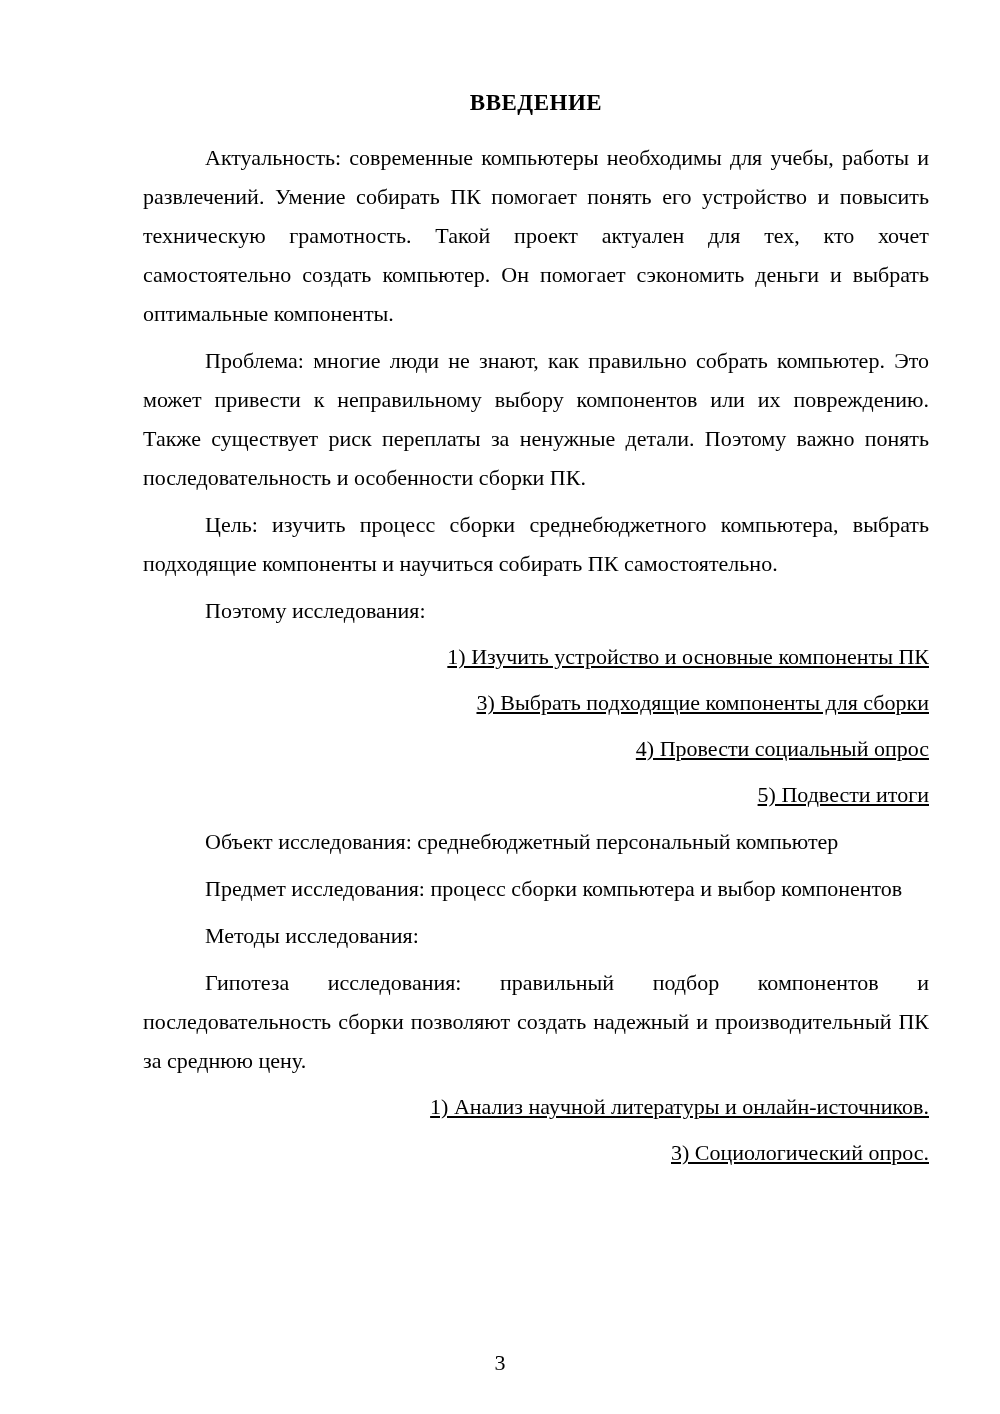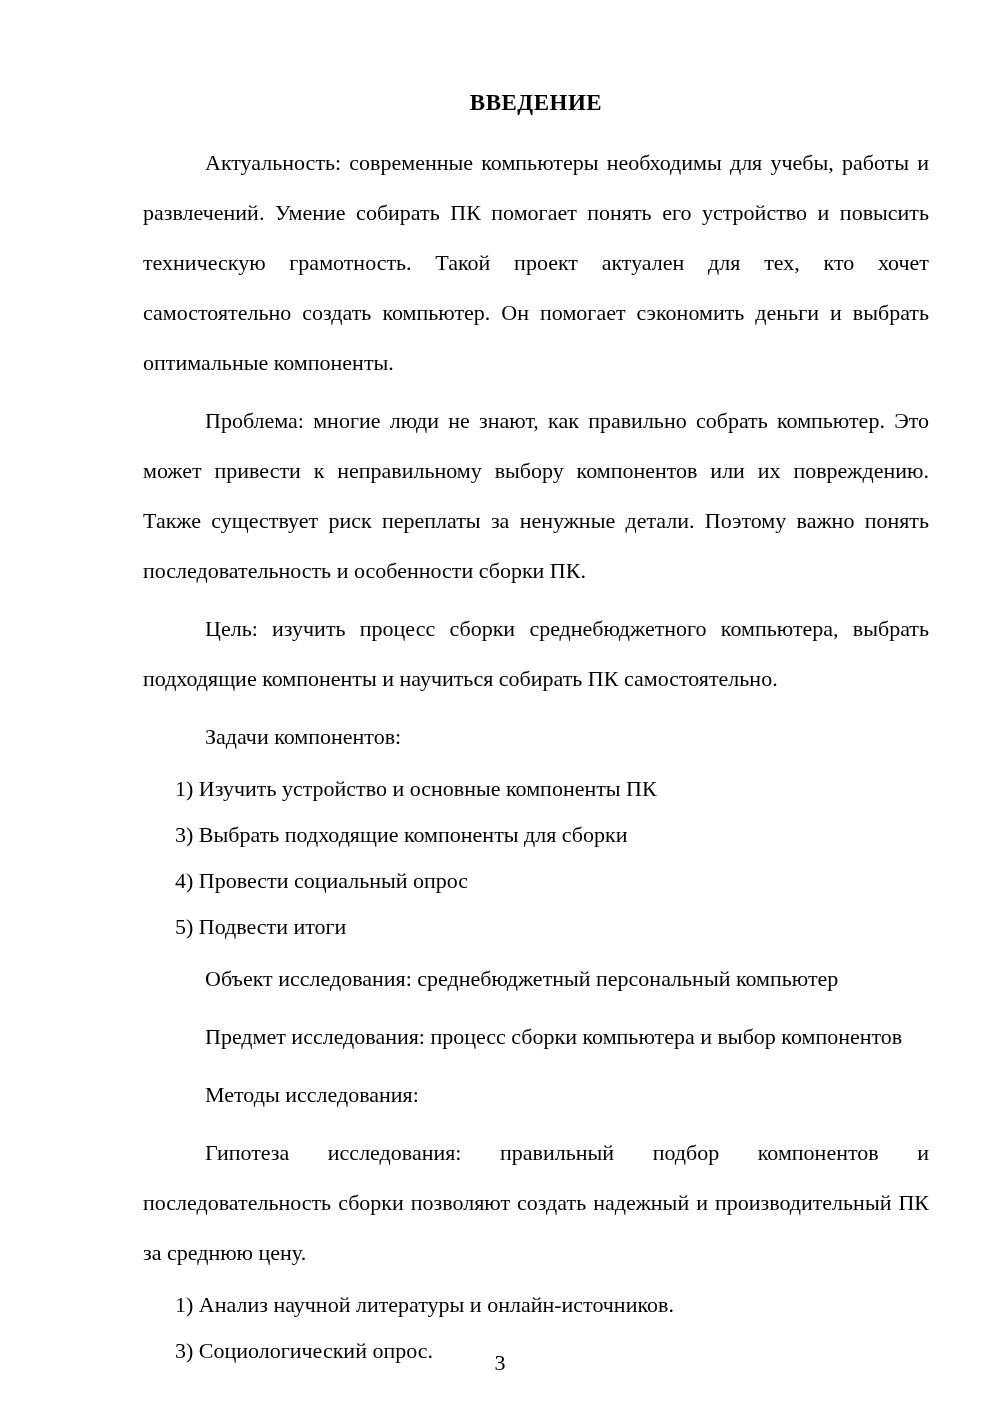--- a/index.html
+++ b/index.html
@@ -22,29 +22,30 @@
   .doc-title {
     text-align: center;
     font-weight: bold;
     font-size: 23px;
     letter-spacing: 0.5px;
     margin-bottom: 22px;
   }
   .para {
     text-align: justify;
     text-justify: inter-word;
-    line-height: 50px;
+    line-height: 39px;
     text-indent: 62px;
     margin-bottom: 8px;
   }
   .list-item {
     line-height: 38px;
     margin-left: 32px;
     margin-bottom: 8px;
-    text-align: left;
+    text-align: right;
+    text-decoration: underline;
   }
   .page-number {
     position: absolute;
     left: 0;
     bottom: 38px;
     width: 100%;
     text-align: center;
     font-size: 22px;
   }
 </style>
@@ -54,21 +55,21 @@
 <div class="page">
 
   <h1 class="doc-title">ВВЕДЕНИЕ</h1>
 
   <p class="para">Актуальность: современные компьютеры необходимы для учебы, работы и развлечений. Умение собирать ПК помогает понять его устройство и повысить техническую грамотность. Такой проект актуален для тех, кто хочет самостоятельно создать компьютер. Он помогает сэкономить деньги и выбрать оптимальные компоненты.</p>
 
   <p class="para">Проблема: многие люди не знают, как правильно собрать компьютер. Это может привести к неправильному выбору компонентов или их повреждению. Также существует риск переплаты за ненужные детали. Поэтому важно понять последовательность и особенности сборки ПК.</p>
 
   <p class="para">Цель: изучить процесс сборки среднебюджетного компьютера, выбрать подходящие компоненты и научиться собирать ПК самостоятельно.</p>
 
-  <p class="para">Задачи компонентов:</p>
+  <p class="para">Поэтому исследования:</p>
 
   <p class="list-item">1) Изучить устройство и основные компоненты ПК</p>
   <p class="list-item">3) Выбрать подходящие компоненты для сборки</p>
   <p class="list-item">4) Провести социальный опрос</p>
   <p class="list-item">5) Подвести итоги</p>
 
   <p class="para">Объект исследования: среднебюджетный персональный компьютер</p>
 
   <p class="para">Предмет исследования: процесс сборки компьютера и выбор компонентов</p>
 

